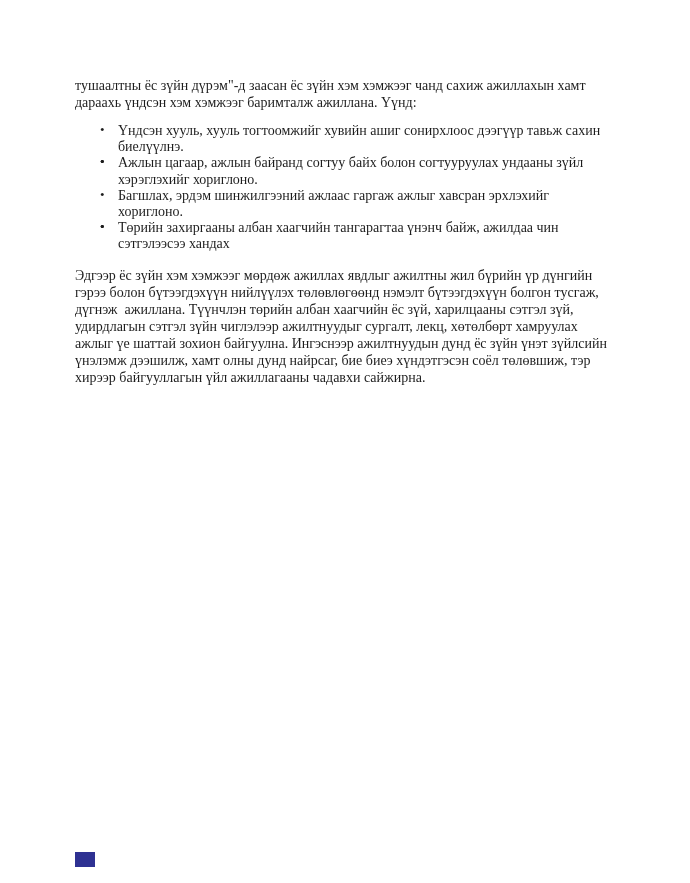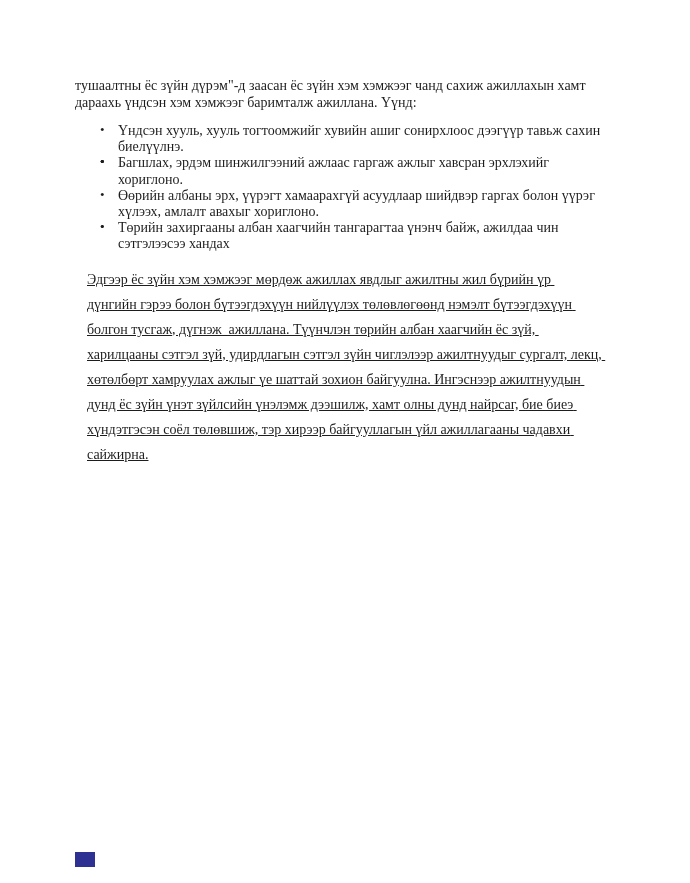--- a/index.html
+++ b/index.html
@@ -35,24 +35,23 @@
     line-height: 16.2px;
     margin: 0;
   }
   .bullet {
     position: absolute;
     left: 25px;
     top: -1px;
     font-size: 13px;
   }
   .closing {
-    margin: 12px;
-    line-height: 25px;
+    margin: 0;
+    line-height: 17px;
     white-space: pre-wrap;
-    text-decoration: underline;
   }
   .page-marker {
     position: absolute;
     left: 75px;
     top: 852px;
     width: 20px;
     height: 15px;
     background: #2e3192;
   }
 </style>
@@ -70,28 +69,28 @@
         <span>Үндсэн хууль, хууль тогтоомжийг хувийн ашиг сонирхлоос дээгүүр тавьж сахин биелүүлнэ.</span>
       </li>
       <li>
         <span class="bullet">•</span>
       </li>
       <li>
         <span class="bullet">•</span>
       </li>
       <li>
         <span class="bullet">•</span>
+        <span>Ажлын цагаар, ажлын байранд согтуу байх болон согтууруулах ундааны зүйл хэрэглэхийг хориглоно.</span>
       </li>
       <li>
         <span class="bullet">•</span>
         <span>Багшлах, эрдэм шинжилгээний ажлаас гаргаж ажлыг хавсран эрхлэхийг хориглоно.</span>
       </li>
       <li>
         <span class="bullet">•</span>
-        <span>Өөрийн албаны эрх, үүрэгт хамаарахгүй асуудлаар шийдвэр гаргах болон үүрэг хүлээх, амлалт авахыг хориглоно.</span>
       </li>
       <li>
         <span class="bullet">•</span>
       </li>
       <li>
         <span class="bullet">•</span>
         <span>Төрийн захиргааны албан хаагчийн тангарагтаа үнэнч байж, ажилдаа чин сэтгэлээсээ хандах</span>
       </li>
     </ul>
 

